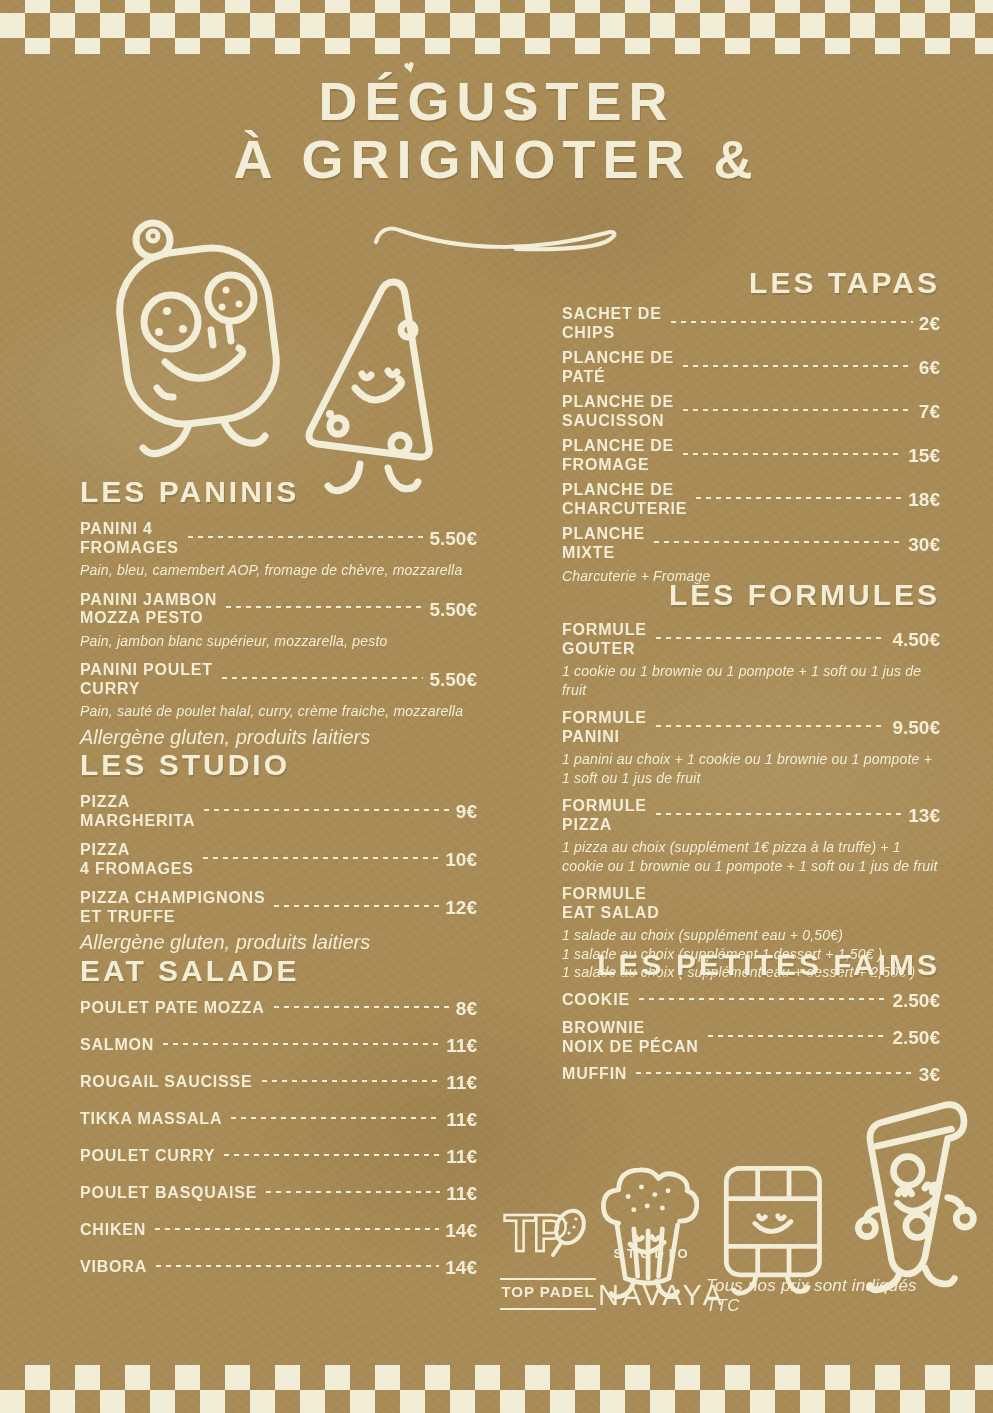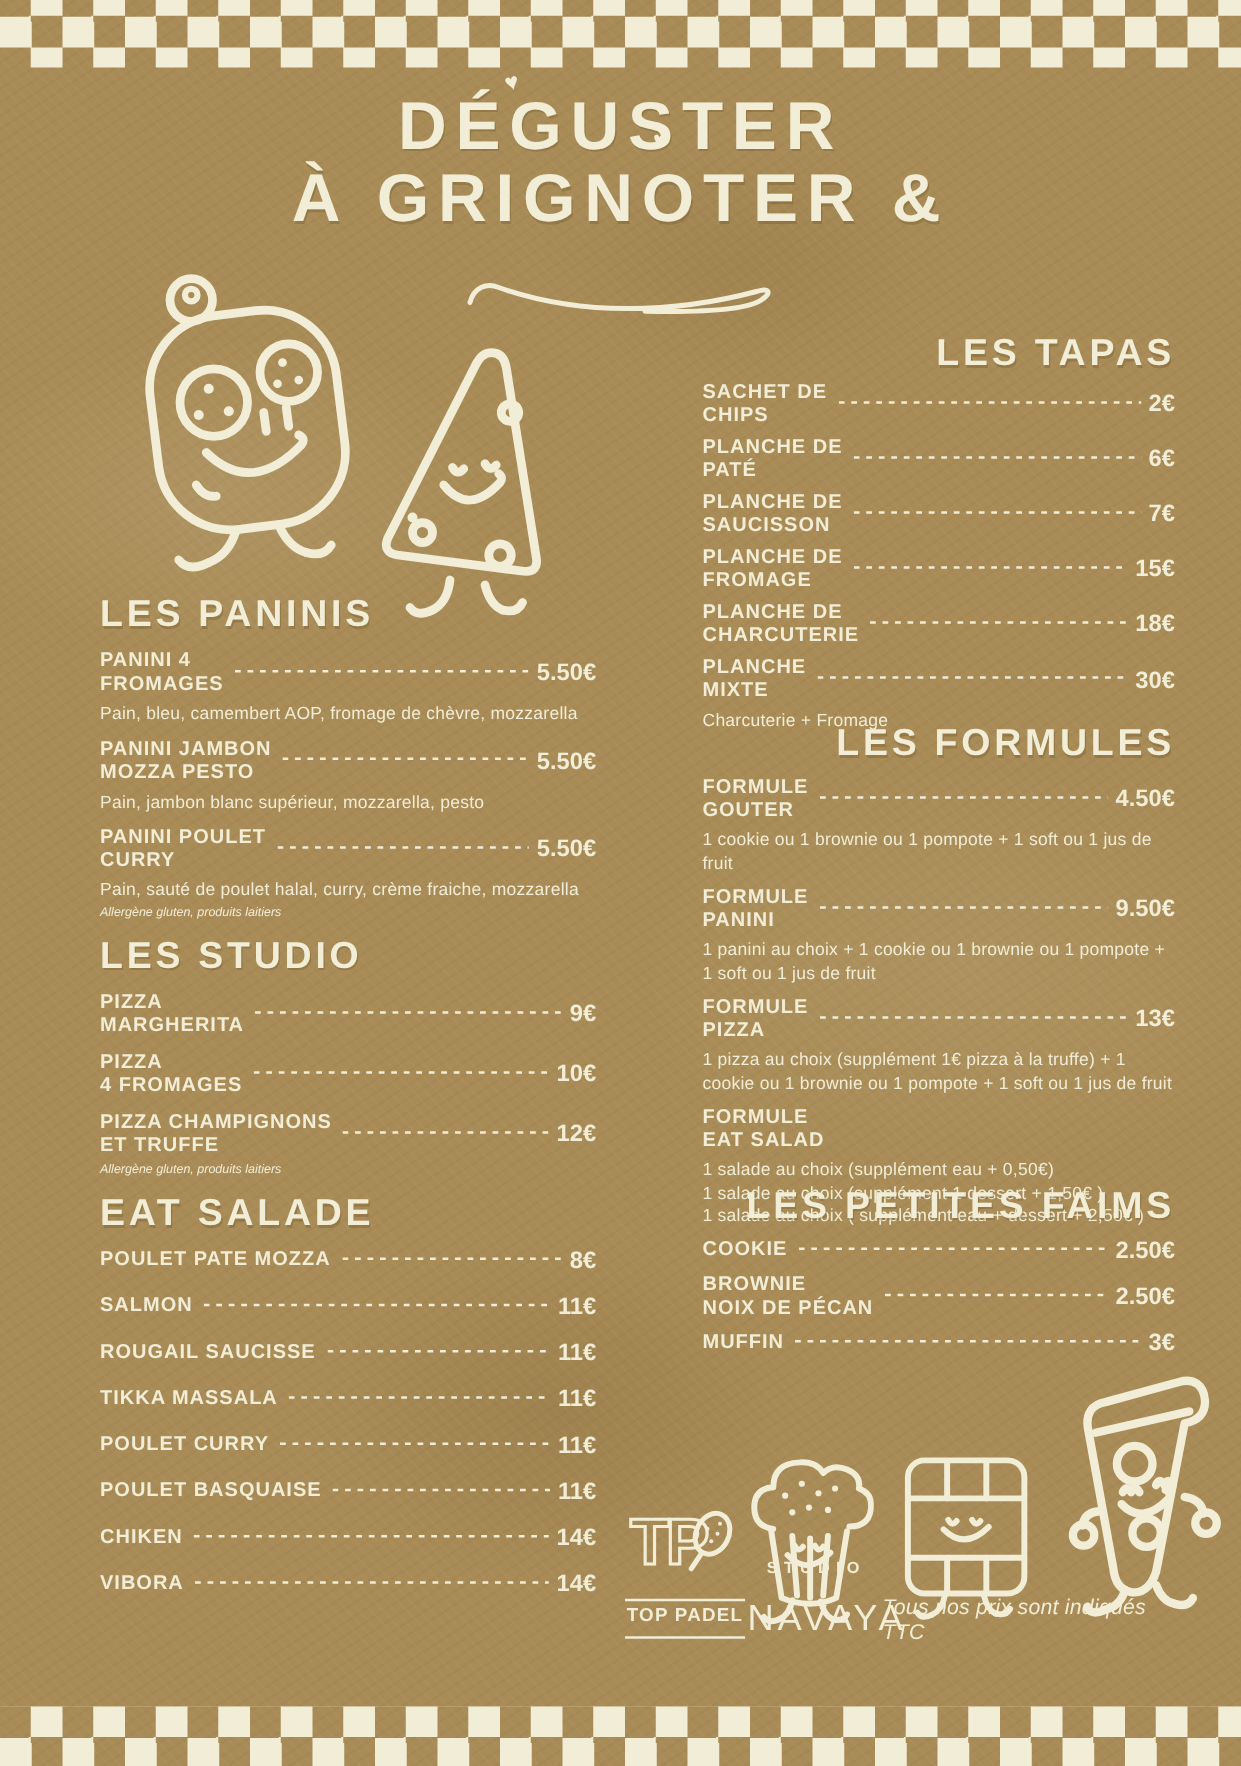--- a/index.html
+++ b/index.html
@@ -68,24 +68,24 @@
     font-weight:bold;font-size:16px;letter-spacing:0.8px;line-height:1.16;
     white-space:pre-line;
   }
   .mi-dots{
     flex:1;height:3px;margin:0 6px 5px 9px;
     background:repeating-linear-gradient(90deg, var(--cream) 0 5px, transparent 5px 10px);
     background-size:10px 2px;background-repeat:repeat-x;background-position:0 bottom;
   }
   .mi-price{font-size:19px;font-weight:bold;line-height:1;white-space:nowrap;}
   .mi-desc{
-    margin-top:4px;font-size:14px;line-height:1.32;
+    margin-top:4px;font-style:italic;font-size:14px;line-height:1.32;
     white-space:pre-line;letter-spacing:0.2px;
   }
-  .mi-note{margin-top:3px;font-style:italic;font-size:10px;line-height:1.3;}
+  .mi-note{margin-top:3px;font-style:italic;font-size:20px;line-height:1.3;}
   
   .doodle g{fill:none;stroke:var(--cream);stroke-width:7;stroke-linecap:round;stroke-linejoin:round;}
   .doodle .dot{fill:var(--cream);stroke:none;}
   .doodle.thin g{stroke-width:5;}
   #chars-top{position:absolute;left:105px;top:210px;width:350px;height:305px;}
   #char-cheese{position:absolute;left:195px;top:58px;}
   #char-board{position:absolute;left:0;top:0;}
   #chars-bottom{position:absolute;left:592px;top:1072px;width:396px;display:flex;align-items:flex-end;gap:14px;}
   
   #logo-toppadel{position:absolute;left:500px;top:1203px;width:96px;text-align:center;}

